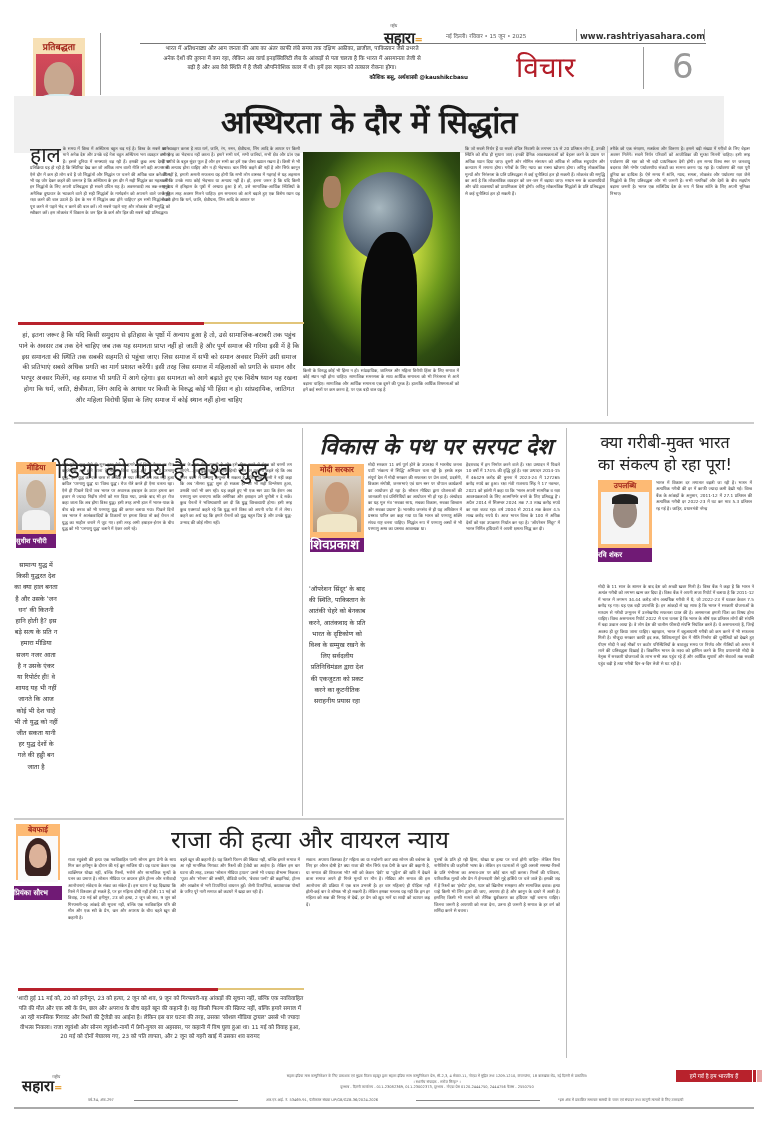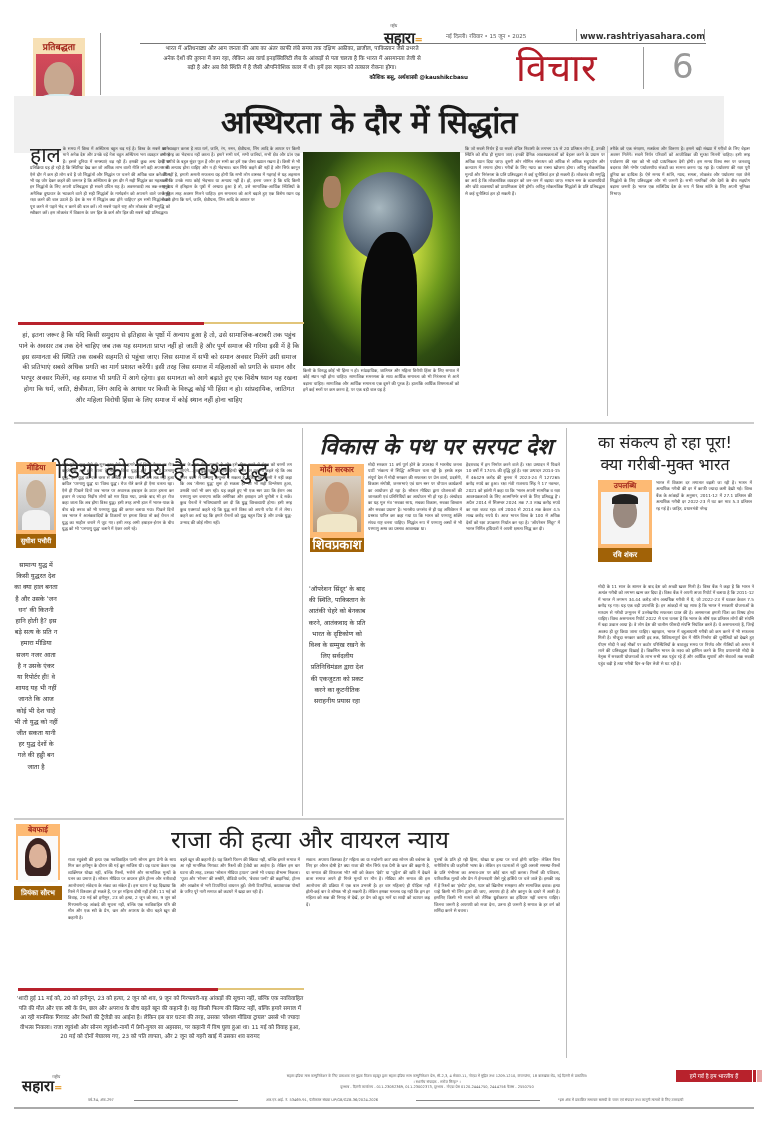--- a/index.html
+++ b/index.html
@@ -7,32 +7,32 @@
   body { font-family: "DejaVu Sans", sans-serif; color: #222; position: relative; }
   .abs { position: absolute; }
   .txt { font-size: 4.2px; line-height: 6.4px; color: #333; text-align: justify; }
   .col-rule { position: absolute; width: 1px; background: #bbb; }
 
   
   .pratibaddhata-box { left: 33px; top: 38px; width: 52px; height: 76px; background: #f7e0b5; }
   .pratibaddhata-label { font-size: 9px; color: #a3261b; font-weight: bold; text-align: center; padding-top: 2px; }
   .photo { background: linear-gradient(#d54a5a, #b24050); }
   .photo-face { position: absolute; border-radius: 50% 50% 45% 45%; background: #c8a890; }
-  .name-tag { background: #a16207; color: #fff; font-size: 8px; text-align: center; font-weight: bold; }
+  .name-tag { background: #701a75; color: #fff; font-size: 8px; text-align: left; font-weight: bold; }
   .top-vrule { left: 100px; top: 33px; width: 1px; height: 62px; background: #999; }
   .teaser { left: 112px; top: 44px; width: 360px; font-size: 5.6px; line-height: 9.5px; color: #333; text-align: center; }
   .teaser-author { font-weight: bold; color: #111; }
   .sahara-logo { left: 384px; top: 27px; font-size: 15px; font-weight: bold; color: #222; letter-spacing: -0.5px; }
   .sahara-small { font-size: 4px; position: absolute; top: -4px; left: 6px; color: #555; font-weight: normal; }
   .date-line { left: 446px; top: 32px; font-size: 5.5px; color: #555; }
   .site-url { left: 580px; top: 31px; font-size: 8.5px; font-weight: bold; color: #333; }
   .url-bar-l { left: 576px; top: 29px; width: 1px; height: 12px; background: #999; }
   .url-bar-r { left: 704px; top: 29px; width: 1px; height: 12px; background: #999; }
   .mast-hr { left: 140px; top: 43px; width: 566px; height: 1px; background: #777; }
-  .vichar { left: 516px; top: 44px; font-family: "DejaVu Serif", serif; font-size: 38px; color: #b31d28; line-height: 48px; }
+  .vichar { left: 516px; top: 44px; font-family: "DejaVu Serif", serif; font-size: 28px; color: #b31d28; line-height: 48px; }
   .vichar-rule { left: 643px; top: 47px; width: 1px; height: 42px; background: #999; }
   .page-no { left: 672px; top: 46px; font-size: 34px; color: #999; font-family: "DejaVu Sans", sans-serif; }
 
   
   .lead-band { left: 14px; top: 96px; width: 710px; height: 57px; background: #f0f0f0; }
   .lead-headline { left: 14px; top: 100px; width: 710px; text-align: center; font-size: 31px; font-weight: bold; color: #1a1a1a; letter-spacing: -0.5px; }
   .dropcap { font-size: 21px; font-weight: normal; line-height: 18px; float: left; margin-right: 2px; color: #222; }
   .lead-photo { left: 303px; top: 152px; width: 157px; height: 214px; background: radial-gradient(ellipse at 55% 45%, #f6ff9a 0%, #c9dc40 20%, #6e9a1d 45%, #2f4d12 70%, #17250a 100%); overflow: hidden; }
   .lead-photo .globe { position: absolute; left: 40px; top: 20px; width: 90px; height: 90px; border-radius: 50%; background: radial-gradient(circle at 40% 40%, #a8b8c0, #506070 60%, #2a3038); }
   .lead-photo .sil { position: absolute; left: 58px; top: 80px; width: 56px; height: 134px; background: #0a0a0a; border-radius: 50% 40% 0 0; }
@@ -134,22 +134,22 @@
     <div style="position:absolute;left:4px;top:38px;width:40px;height:18px;background:#f0e6c8;border-radius:40% 40% 0 0;"></div>
   </div>
 </div>
 <div class="abs name-tag" style="left:310px;top:538px;width:54px;height:14px;line-height:14px;font-size:13px;">शिवप्रकाश</div>
 <div class="abs sidequote" style="left:308px;top:576px;width:58px;margin-top:8px;">'ऑपरेशन सिंदूर' के बाद की स्थिति, पाकिस्तान के आतंकी चेहरे को बेनकाब करने, आतंकवाद के प्रति भारत के दृष्टिकोण को विश्व के सम्मुख रखने के लिए सर्वदलीय प्रतिनिधिमंडल द्वारा देश की एकजुटता को प्रकट करने का कूटनीतिक सराहनीय प्रयास रहा</div>
 <div class="abs txt" style="left:368px;top:462px;width:94px;height:352px;overflow:hidden;">मोदी सरकार 11 वर्ष पूर्ण होने के उपलक्ष्य में भारतीय जनता पार्टी 'संकल्प से सिद्धि' अभियान चला रही है। इसके तहत संपूर्ण देश में मोदी सरकार की सफलता पर प्रेस वार्ता, प्रदर्शनी, विकास संगोष्ठी, जनसभाएं एवं ग्राम स्तर पर चौपाल कार्यक्रमों का आयोजन हो रहा है। सोशल मीडिया द्वारा योजनाओं की जानकारी एवं प्रतिनिधियों का आयोजन भी हो रहा है। अंत्योदय का यह मूल मंत्र 'सबका साथ, सबका विकास, सबका विश्वास और सबका प्रयास' है। भारतीय जनसंघ से ही यह अधिवेशन में प्रस्ताव पारित कर कहा गया था कि भारत को परमाणु शक्ति संपन्न राष्ट्र बनना चाहिए। सिद्धांत रूप में परमाणु अस्त्रों से भी परमाणु अस्त्र का प्रस्ताव आवश्यक था।</div>
 <div class="abs txt" style="left:466px;top:462px;width:94px;height:352px;overflow:hidden;">हैदराबाद में हम निर्माण करने वाले हैं। रक्षा उत्पादन में पिछले 10 वर्षों में 174% की वृद्धि हुई है। रक्षा उत्पादन 2014-15 में 46429 करोड़ की तुलना में 2023-24 में 127265 करोड़ रुपये का हुआ। रक्षा मंत्री राजनाथ सिंह ने 17 नवम्बर, 2021 को झांसी में कहा था कि 'भारत अपनी सामरिक व रक्षा आवश्यकताओं के लिए आत्मनिर्भर बनने के लिए प्रतिबद्ध है'। अप्रैल 2014 से सितम्बर 2024 तक 7.3 लाख करोड़ रुपये का रक्षा बजट रहा। वर्ष 2004 से 2014 तक केवल 4.5 लाख करोड़ रुपये थे। आज भारत विश्व के 100 से अधिक देशों को रक्षा उपकरण निर्यात कर रहा है। 'ऑपरेशन सिंदूर' में भारत निर्मित हथियारों ने अपनी क्षमता सिद्ध कर दी।</div>
 <div class="col-rule" style="left:566px;top:428px;height:630px;"></div>
 
 <div class="abs" style="left:572px;top:432px;width:186px;text-align:center;font-size:16px;line-height:22px;color:#222;">
+  <div>क्या गरीबी-मुक्त भारत</div>
   <div>का संकल्प हो रहा पूरा!</div>
-  <div>क्या गरीबी-मुक्त भारत</div>
 </div>
 <div class="abs tag-box" style="left:598px;top:480px;width:54px;height:68px;">
   <div class="tag-label">उपलब्धि</div>
   <div class="photo" style="position:relative;margin:2px 3px 0;height:52px;background:#f4f4f4;">
     <div class="photo-face" style="left:12px;top:4px;width:24px;height:32px;background:#9a8a80;"></div>
     <div style="position:absolute;left:11px;top:2px;width:26px;height:10px;background:#222;border-radius:50% 50% 0 0;"></div>
   </div>
 </div>
 <div class="abs name-tag" style="left:598px;top:548px;width:54px;height:14px;line-height:14px;font-size:7px;">रवि शंकर</div>
 <div class="abs txt" style="left:656px;top:480px;width:96px;height:100px;overflow:hidden;">भारत में विकास दर लगातार बढ़ती जा रही है। भारत में अत्यधिक गरीबी की दर में काफी ज्यादा कमी देखी गई। विश्व बैंक के आंकड़ों के अनुसार, 2011-12 में 27.1 प्रतिशत की अत्यधिक गरीबी दर 2022-23 में घट कर मात्र 5.3 प्रतिशत रह गई है। जाहिर, प्रधानमंत्री नरेन्द्र</div>

